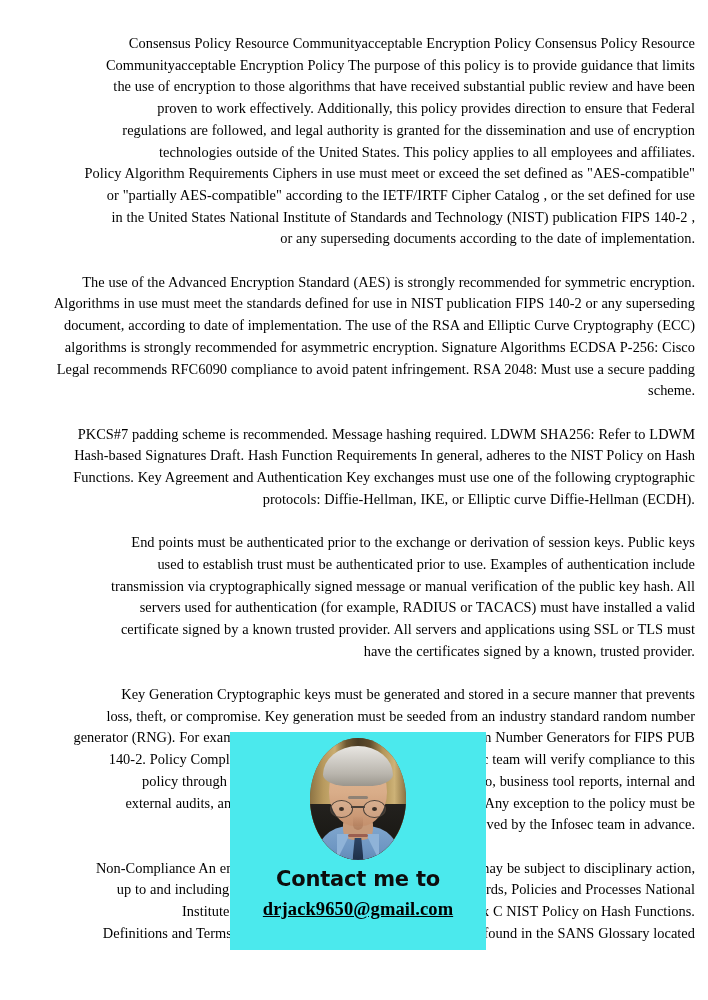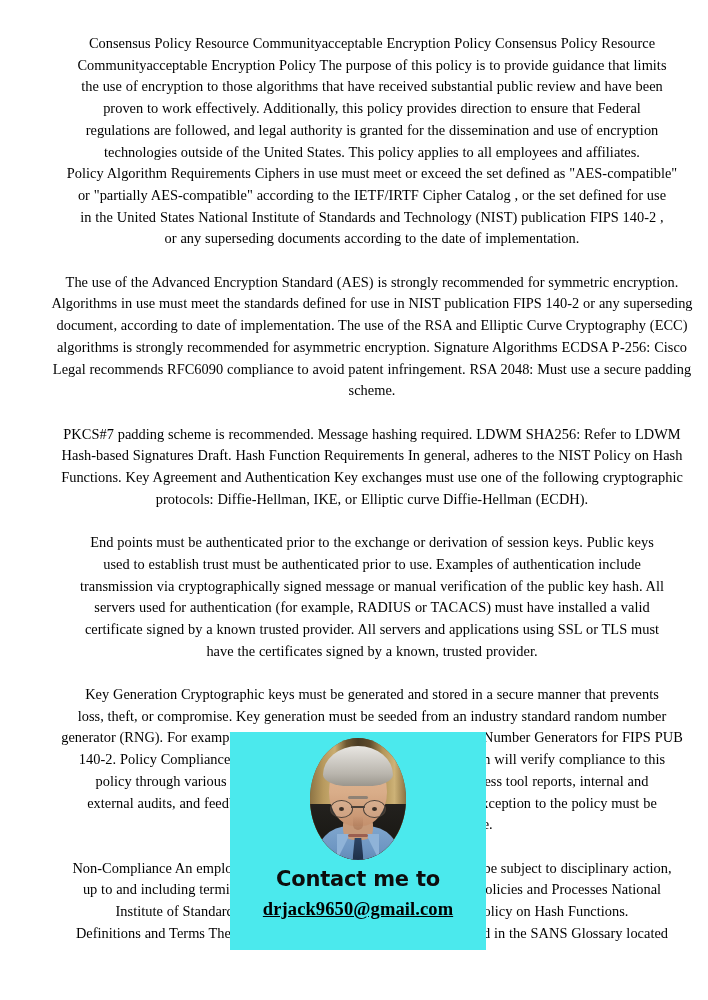--- a/index.html
+++ b/index.html
@@ -28,21 +28,21 @@
     position: absolute;
     left: 49px;
     top: 33px;
     width: 646px;
   }
 
   .para {
     margin: 0 0 21.7px 0;
     font-size: 14.4px;
     line-height: 21.7px;
-    text-align: center;
+    text-align: right;
     white-space: pre-line;
     letter-spacing: 0.02px;
     word-spacing: 0.2px;
   }
   .para:last-child {
     margin-bottom: 0;
   }
 
   
   .overlay-card {

